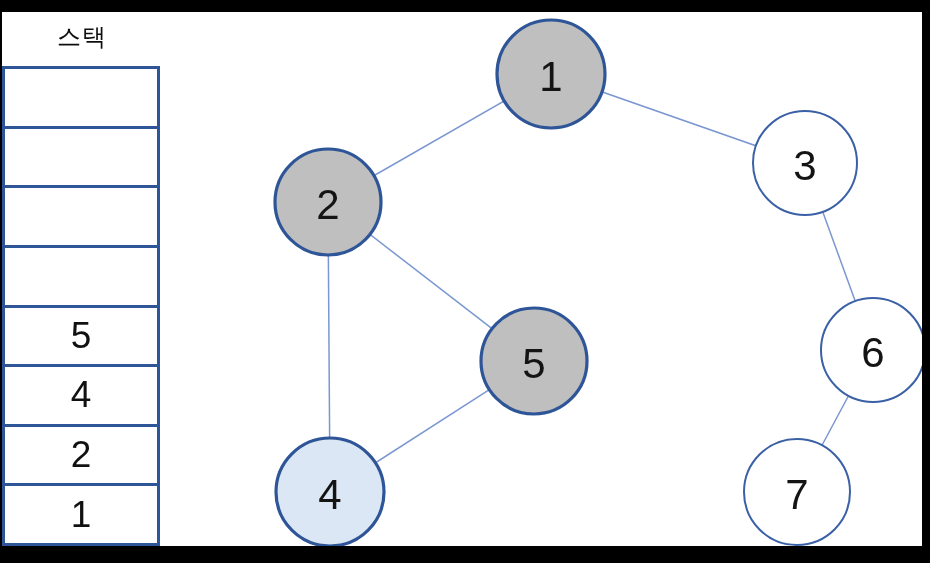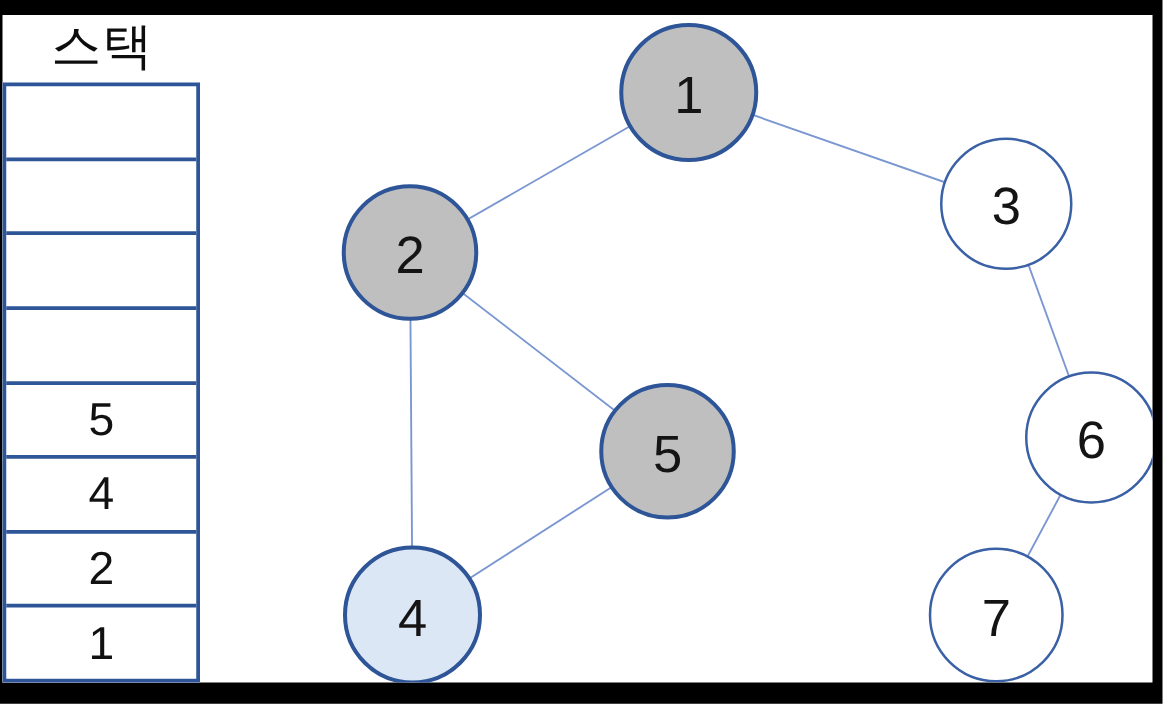--- a/index.html
+++ b/index.html
@@ -11,21 +11,21 @@
     font-family:"Liberation Sans", sans-serif;
   }
   .canvas{
     position:absolute;left:2px;top:12px;
     width:920px;height:534px;
     background:#ffffff;
   }
   .stack-label{
     position:absolute;left:0;top:5px;width:160px;
     text-align:center;
-    font-size:40px;line-height:40px;
+    font-size:24px;line-height:40px;
     color:#0d0d0d;
     letter-spacing:1px;
     user-select:none;
   }
   .stack-table{
     position:absolute;left:0;top:54px;
     width:158px;height:480px;
     box-sizing:border-box;
     border:3px solid var(--stack-border,#2e5597);
     display:flex;flex-direction:column;

